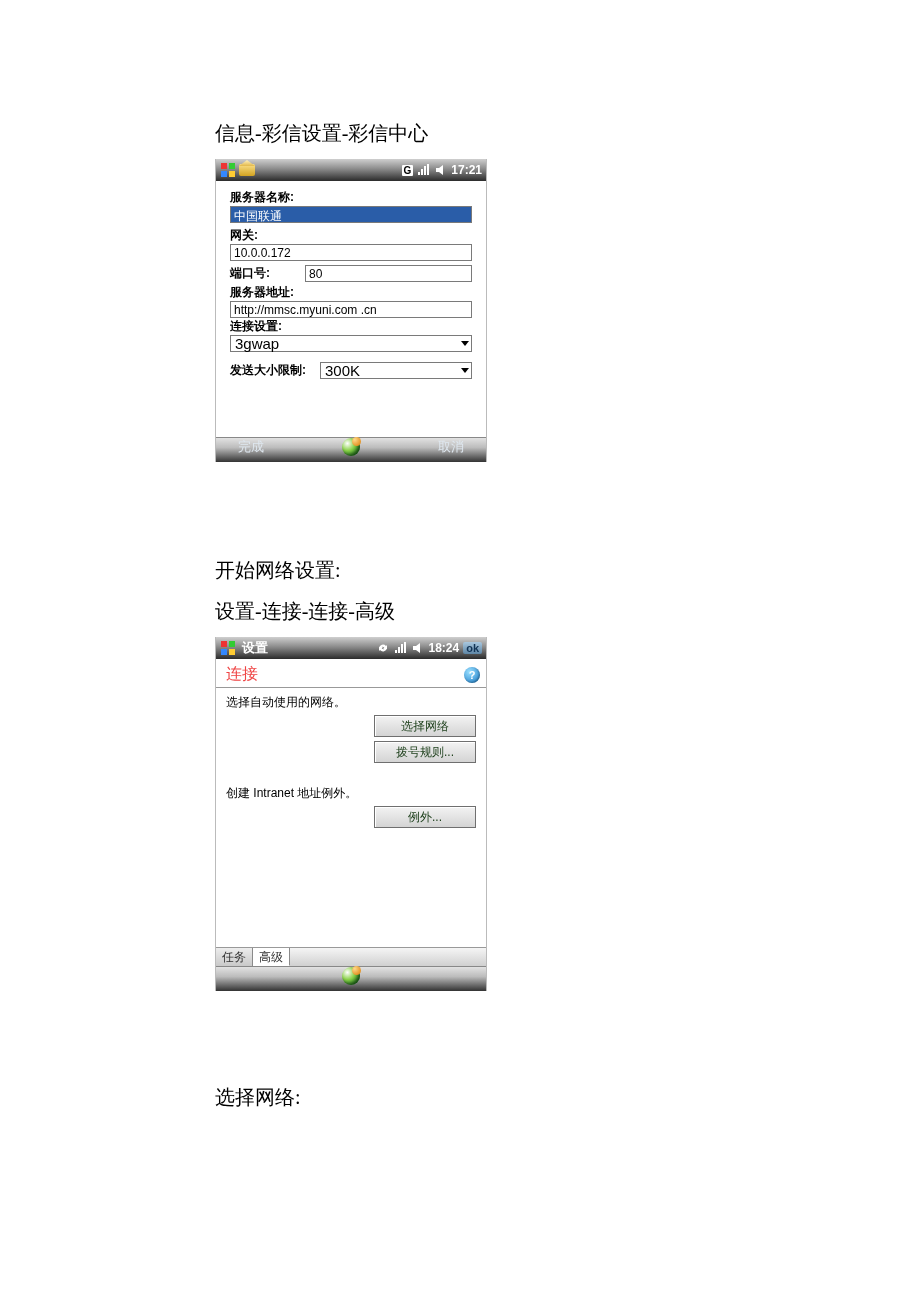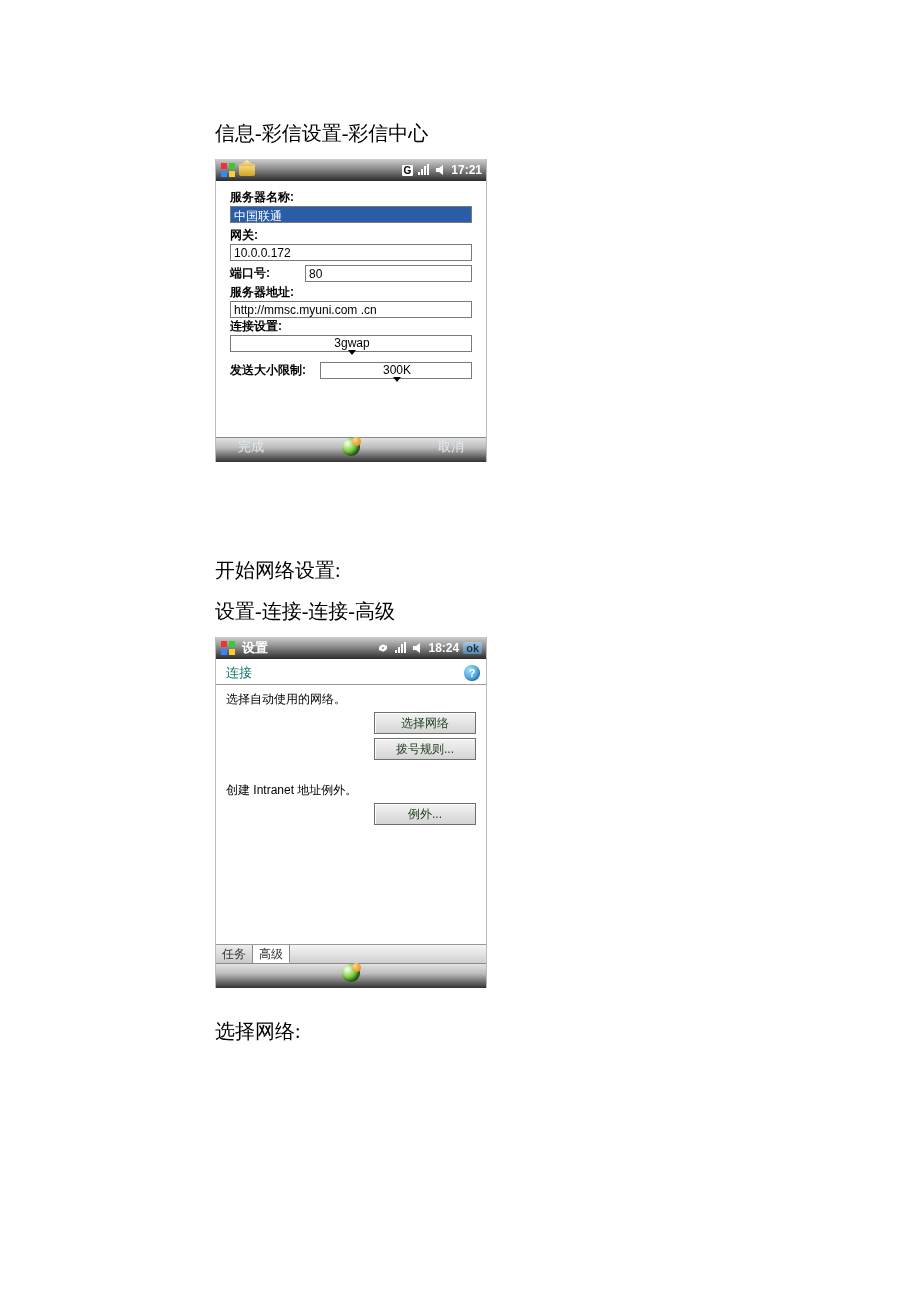--- a/index.html
+++ b/index.html
@@ -111,24 +111,23 @@
   }
   .row {
     display:flex; align-items:center; margin-top:4px;
   }
   .row .lbl { font-weight:bold; min-width:75px; }
   .select {
     border: 1px solid #7a7a7a;
     height: 17px;
     display:flex; align-items:center; justify-content:space-between;
     padding: 0 2px 0 4px;
-    font-size:12px;
+    font-size:15px;
     background:#fff;
     box-sizing:border-box;
-    flex-direction:column;
   }
   .select .arrow {
     width:0;height:0;border-left:4px solid transparent;border-right:4px solid transparent;border-top:5px solid #000;
   }
   .softkey {
     height: 24px;
     background: linear-gradient(to bottom, #e2e2e2 0%, #bcbcbc 40%, #333 100%);
     display:flex; justify-content:space-between;
     padding: 0 22px;
     color:#dfe8f0;
@@ -149,21 +148,21 @@
   
   .settings-title {
     color:#fff; font-size:13px; margin-left:3px;
   }
   .tab-row {
     display:flex; align-items:center; justify-content:space-between;
     padding: 3px 6px 0 6px;
     border-bottom:1px solid #999;
   }
   .tab-link {
-    color:#0f766e; font-size:13px; padding: 2px 4px;
+    color:#ef4444; font-size:16px; padding: 2px 4px;
   }
   .help-icon {
     width:16px;height:16px;border-radius:50%;
     background: radial-gradient(circle at 35% 30%, #9be0ff, #1477c5);
     color:#fff; font-weight:bold; font-size:11px;
     display:flex;align-items:center;justify-content:center;
     box-shadow: inset -1px -1px 2px rgba(0,0,0,.3);
   }
   .conn-body { padding: 6px 10px 4px 10px; }
   .btn3d {
@@ -331,15 +330,15 @@
 
     <div class="tabbar">
       <div class="tab">任务</div>
       <div class="tab active">高级</div>
     </div>
     <div class="softkey" style="justify-content:center">
       <span class="center"></span>
     </div>
   </div>
 
-  <div class="heading" style="margin-top:30px">选择网络:</div>
+  <div class="heading" style="margin-top:93px">选择网络:</div>
 
 </div>
 
 </body></html>

